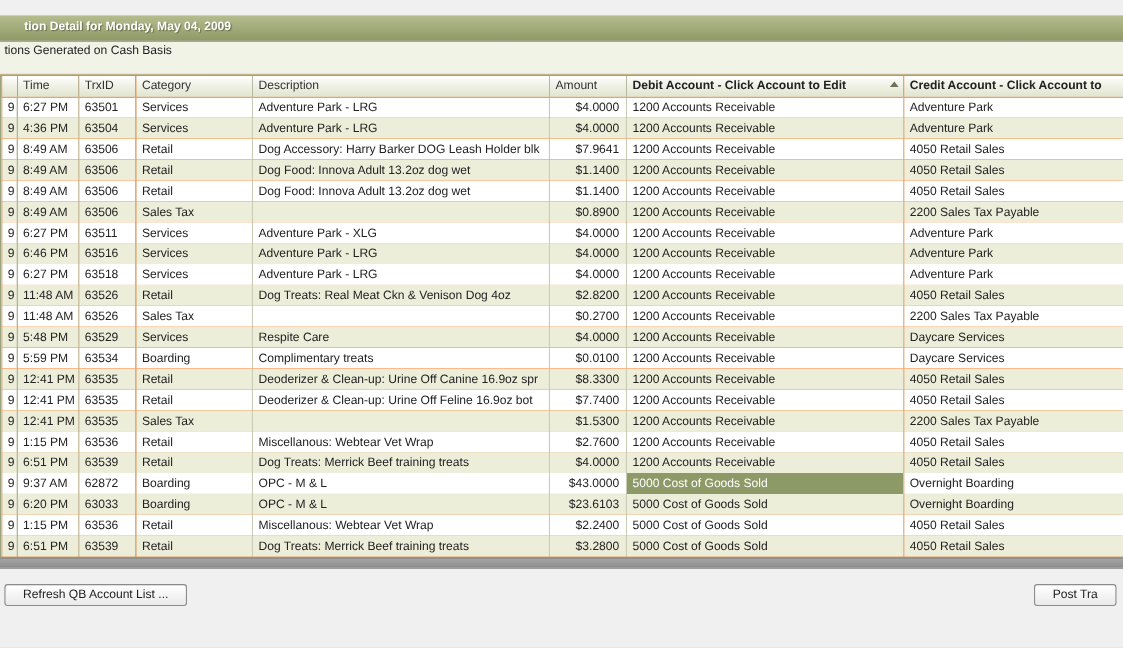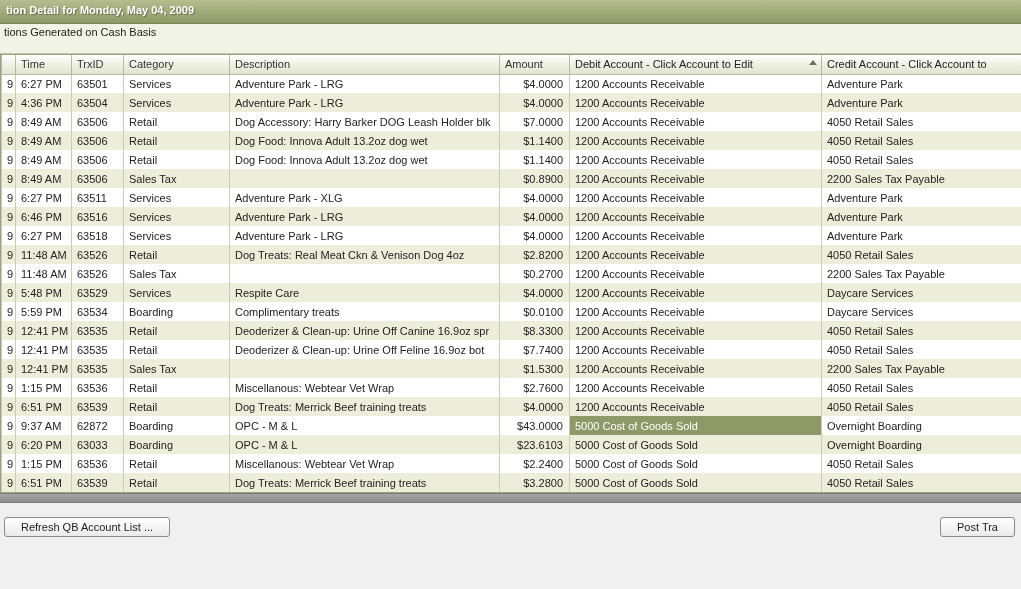--- a/index.html
+++ b/index.html
@@ -1,26 +1,27 @@
 <!DOCTYPE html>
 <html><head>
 <meta charset="utf-8">
 <style>
   * { margin: 0; padding: 0; box-sizing: border-box; font-family: Tahoma, Arial, sans-serif; font-size: 11px; }
   body { width: 1021px; height: 589px; background: #f0f0f0; overflow: hidden; }
   .titlebar {
     height: 24px;
     background: linear-gradient(to bottom, #b5bd8f 0%, #a2ab7a 50%, #8e9968 100%);
     color: #fff;
-    padding: 4px 6px;
+    padding: 4px 22px;
     font-weight: bold;
     text-shadow: 1px 1px 1px rgba(0,0,0,0.35);
     border-bottom: 1px solid #7a8458;
     white-space: nowrap;
     overflow: hidden;
+    margin-top: 14px;
   }
   .subtitle {
     height: 30px;
     padding: 2px 4px;
     background: #f1f3e7;
     border-bottom: 1px solid #c1c6aa;
     color: #222;
     white-space: nowrap;
     overflow: hidden;
   }
@@ -39,21 +40,21 @@
     border-top: none;
     text-align: left;
     padding: 3px 5px;
     color: #333;
     font-weight: normal;
     white-space: nowrap;
     overflow: hidden;
     height: 19px;
     position: relative;
   }
-  th.emph { font-weight: normal; color: #222; }
+  th.emph { font-weight: bold; color: #222; }
   th .sort-arrow {
     position: absolute;
     right: 4px;
     top: 5px;
     width: 0; height: 0;
     border-left: 4px solid transparent;
     border-right: 4px solid transparent;
     border-bottom: 5px solid #6b745a;
   }
   td {
@@ -154,21 +155,21 @@
           <td class="amount">$4.0000</td>
           <td>1200 Accounts Receivable</td>
           <td> Adventure Park</td>
         </tr>
         <tr class="norm">
           <td class="dcell">9</td>
           <td>8:49 AM</td>
           <td>63506</td>
           <td>Retail</td>
           <td>Dog Accessory: Harry Barker DOG Leash Holder blk</td>
-          <td class="amount">$7.0000</td>
+          <td class="amount">$7.9641</td>
           <td>1200 Accounts Receivable</td>
           <td>4050 Retail Sales</td>
         </tr>
         <tr class="alt">
           <td class="dcell">9</td>
           <td>8:49 AM</td>
           <td>63506</td>
           <td>Retail</td>
           <td>Dog Food: Innova Adult 13.2oz dog wet</td>
           <td class="amount">$1.1400</td>

